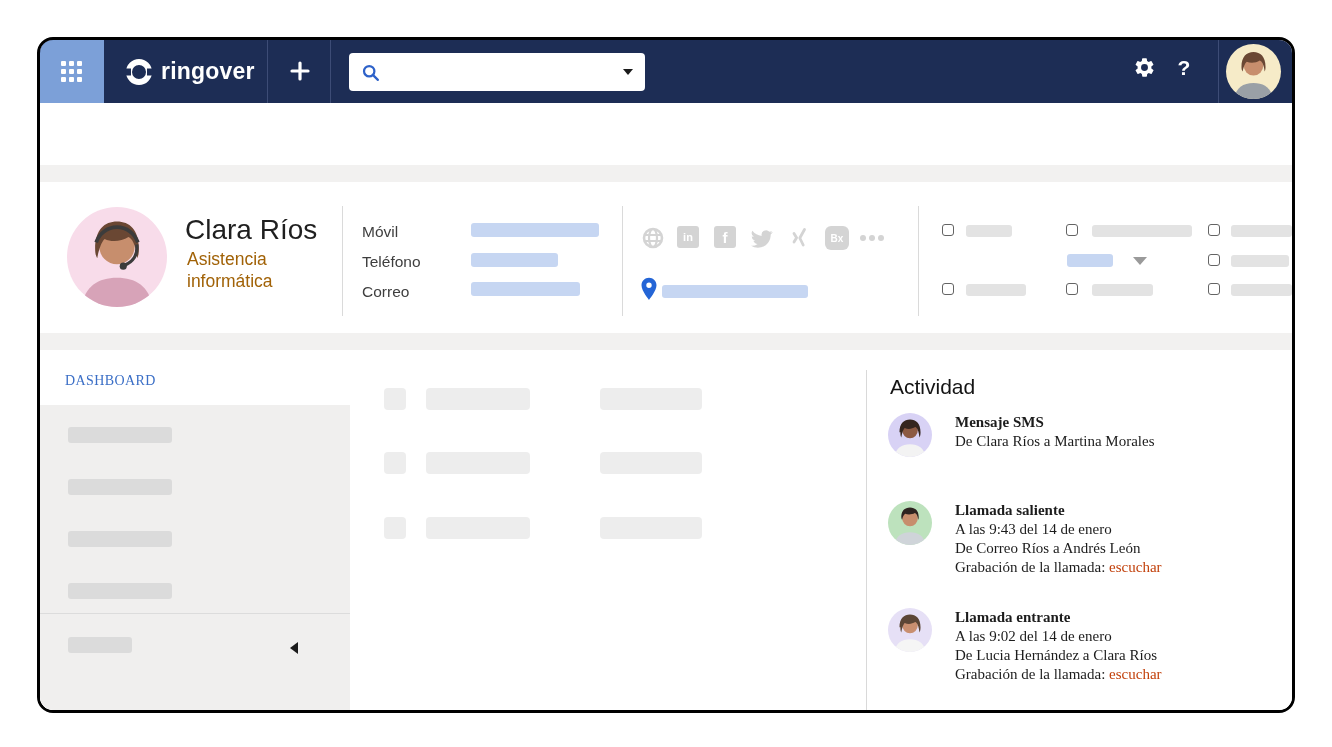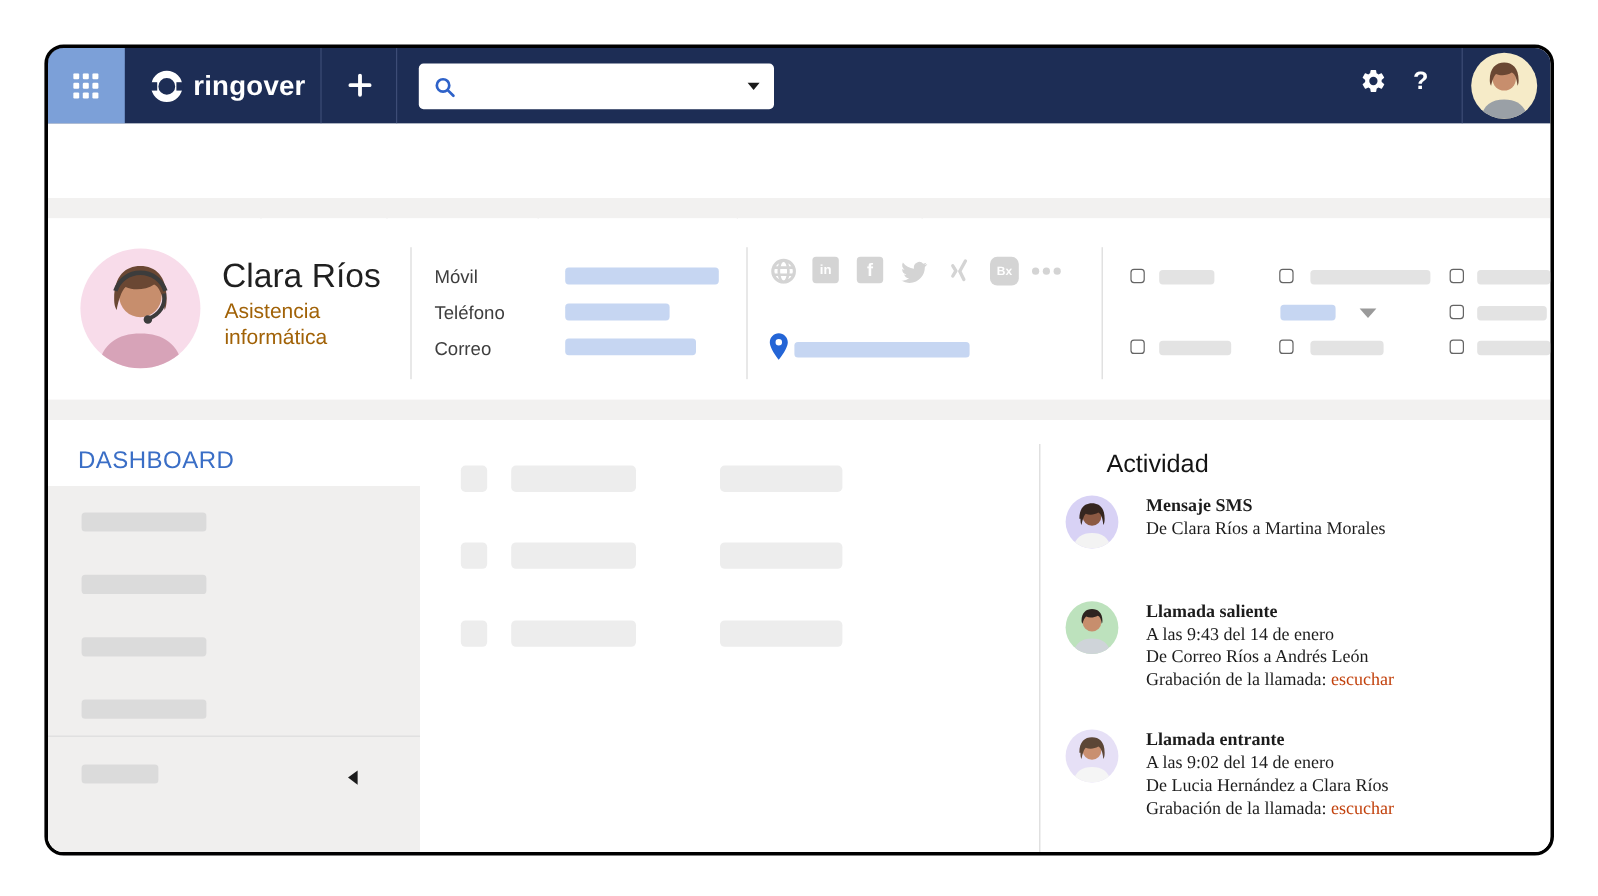--- a/index.html
+++ b/index.html
@@ -40,44 +40,44 @@
   .strip { position:absolute; left:0; width:100%; height:17px; background:#f2f1f0; }
 
   
   .chead { position:absolute; left:0; top:142px; width:100%; height:151px; background:#fff; }
   .contact-avatar { position:absolute; left:27px; top:25px; width:100px; height:100px; border-radius:50%; overflow:hidden; }
   .contact-name { position:absolute; left:145px; top:32px; font-size:28px; color:#1f1f1f; }
   .contact-role { position:absolute; left:147px; top:66px; width:125px; font-size:17.5px; line-height:22px; color:#a16207; }
   .h-vdiv { position:absolute; top:24px; width:1px; height:110px; background:#dadada; }
   .f-label { position:absolute; left:322px; font-size:15.5px; color:#3e3e3e; }
   .f-bar { position:absolute; left:431px; height:14px; background:#c6d6f2; border-radius:3px; }
-  .soc { position:absolute; top:32px; cursor:pointer; }
+  .soc { position:absolute; top:44px; cursor:pointer; }
   .soc-sq { width:22px; height:22px; background:#d4d4d4; border-radius:3px; color:#fff; font-weight:700; display:flex; align-items:center; justify-content:center; }
   .soc-dots { display:flex; gap:3px; margin-top:9px; }
   .soc-dots i { width:6px; height:6px; border-radius:50%; background:#d4d4d4; }
   .loc-bar { position:absolute; left:622px; top:103px; width:146px; height:13px; background:#c6d6f2; border-radius:3px; }
   .cbx { position:absolute; width:12px; height:12px; border:1.6px solid #646464; border-radius:3px; background:#fff; cursor:pointer; }
   .gbar { position:absolute; height:12px; background:#e3e3e3; border-radius:3px; }
   .bluebar { position:absolute; left:1027px; top:72px; width:46px; height:13px; background:#c6d6f2; border-radius:3px; }
   .hcaret { position:absolute; left:1093px; top:75px; width:0; height:0; border-left:7px solid transparent; border-right:7px solid transparent; border-top:8px solid #9a9a9a; cursor:pointer; }
 
   
   .content { position:absolute; left:0; top:310px; width:100%; height:360px; background:#fff; }
-  .dash-label { position:absolute; left:25px; top:23px; font-size:20px; letter-spacing:.4px; color:#3a6ec6; cursor:pointer; }
+  .dash-label { position:absolute; left:25px; top:23px; font-size:14px; letter-spacing:.4px; color:#3a6ec6; cursor:pointer;font-family:Liberation Serif, serif; }
   .side-panel { position:absolute; left:0; top:55px; width:310px; height:305px; background:#f0efee; border-radius:0 0 0 13px; }
   .side-bar { position:absolute; left:28px; width:104px; height:16px; background:#dbdbdb; border-radius:3px; }
   .side-div { position:absolute; left:0; top:208px; width:310px; height:1px; background:#dcdcdc; }
   .collapse { position:absolute; left:250px; top:237px; width:0; height:0; border-top:6px solid transparent; border-bottom:6px solid transparent; border-right:8px solid #1b1b1b; cursor:pointer; }
   .mrow-sq { position:absolute; left:344px; width:22px; height:22px; background:#ededed; border-radius:4px; }
   .mrow-b1 { position:absolute; left:386px; width:104px; height:22px; background:#ededed; border-radius:4px; }
   .mrow-b2 { position:absolute; left:560px; width:102px; height:22px; background:#ededed; border-radius:4px; }
 
   
   .act-vdiv { position:absolute; left:826px; top:20px; width:1px; height:340px; background:#d9d9d9; }
-  .act-title { position:absolute; left:850px; top:25px; font-size:21px; color:#141414;margin-left:32px; }
+  .act-title { position:absolute; left:850px; top:25px; font-size:21px; color:#141414; }
   .act-item { position:absolute; left:915px; width:345px; font-size:15px; line-height:19px; color:#1c1c1c;font-family:Liberation Serif, serif; }
   .act-item b { font-weight:700; }
   .act-avatar { position:absolute; left:848px; width:44px; height:44px; border-radius:50%; overflow:hidden; }
   .listen { color:#c2410c; text-decoration:none; cursor:pointer; }
 
   .av-pink { background:#f8dcea; } .av-cream { background:#f6ebc8; }
   .av-purple { background:#d8d2f5; } .av-green { background:#bde2bd; } .av-lav { background:#e6e0f6; }
 </style>
 </head>
 <body>

